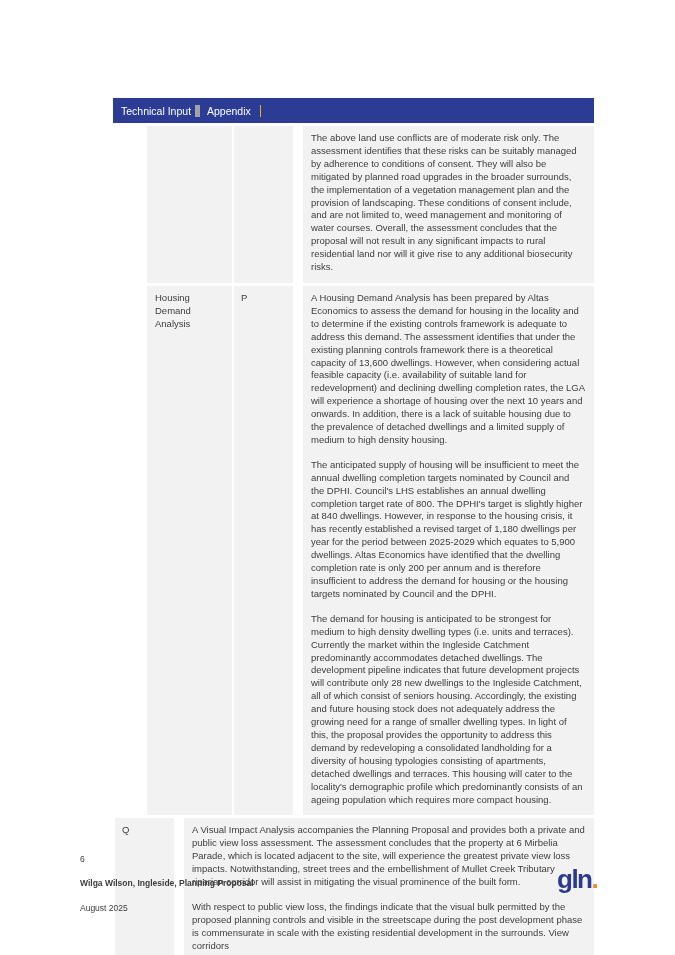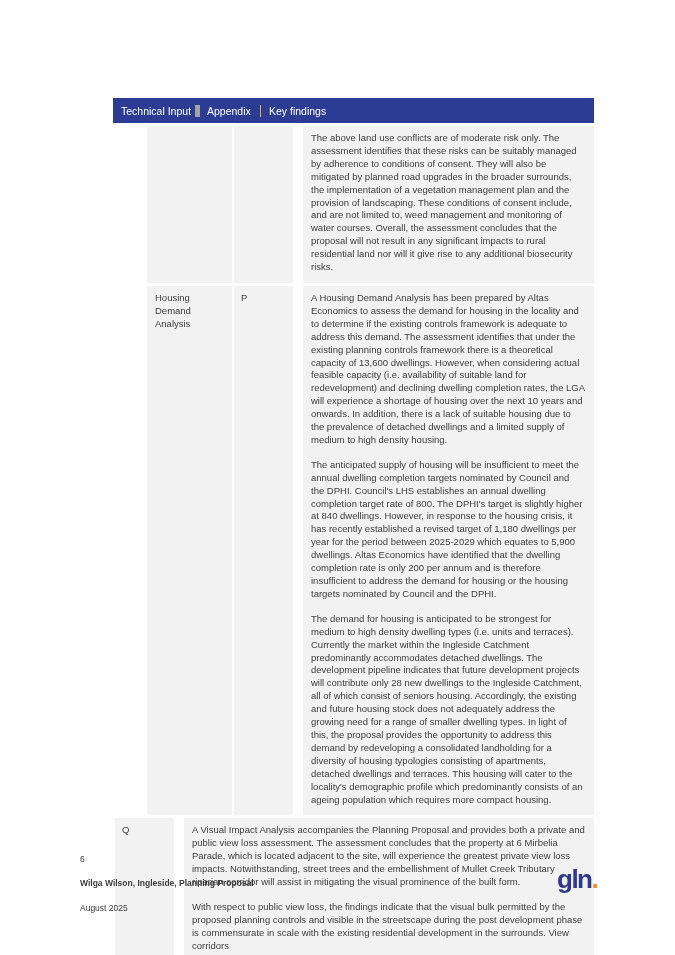--- a/index.html
+++ b/index.html
@@ -94,21 +94,20 @@
 </head>
 <body>
 
 <div class="page">
 
   <div class="doc-table">
 
     <div class="t-header">
       <div class="hcell c1">Technical Input</div>
       <div class="hcell c2">Appendix</div>
-      <div class="hcell c3">Key findings</div>
     </div>
 
     <div class="t-row">
       <div class="cell c1"></div>
       <div class="cell c2"></div>
       <div class="cell c3">
         <p>The above land use conflicts are of moderate risk only. The assessment identifies that these risks can be suitably managed by adherence to conditions of consent. They will also be mitigated by planned road upgrades in the broader surrounds, the implementation of a vegetation management plan and the provision of landscaping. These conditions of consent include, and are not limited to, weed management and monitoring of water courses. Overall, the assessment concludes that the proposal will not result in any significant impacts to rural residential land nor will it give rise to any additional biosecurity risks.</p>
       </div>
     </div>
 

